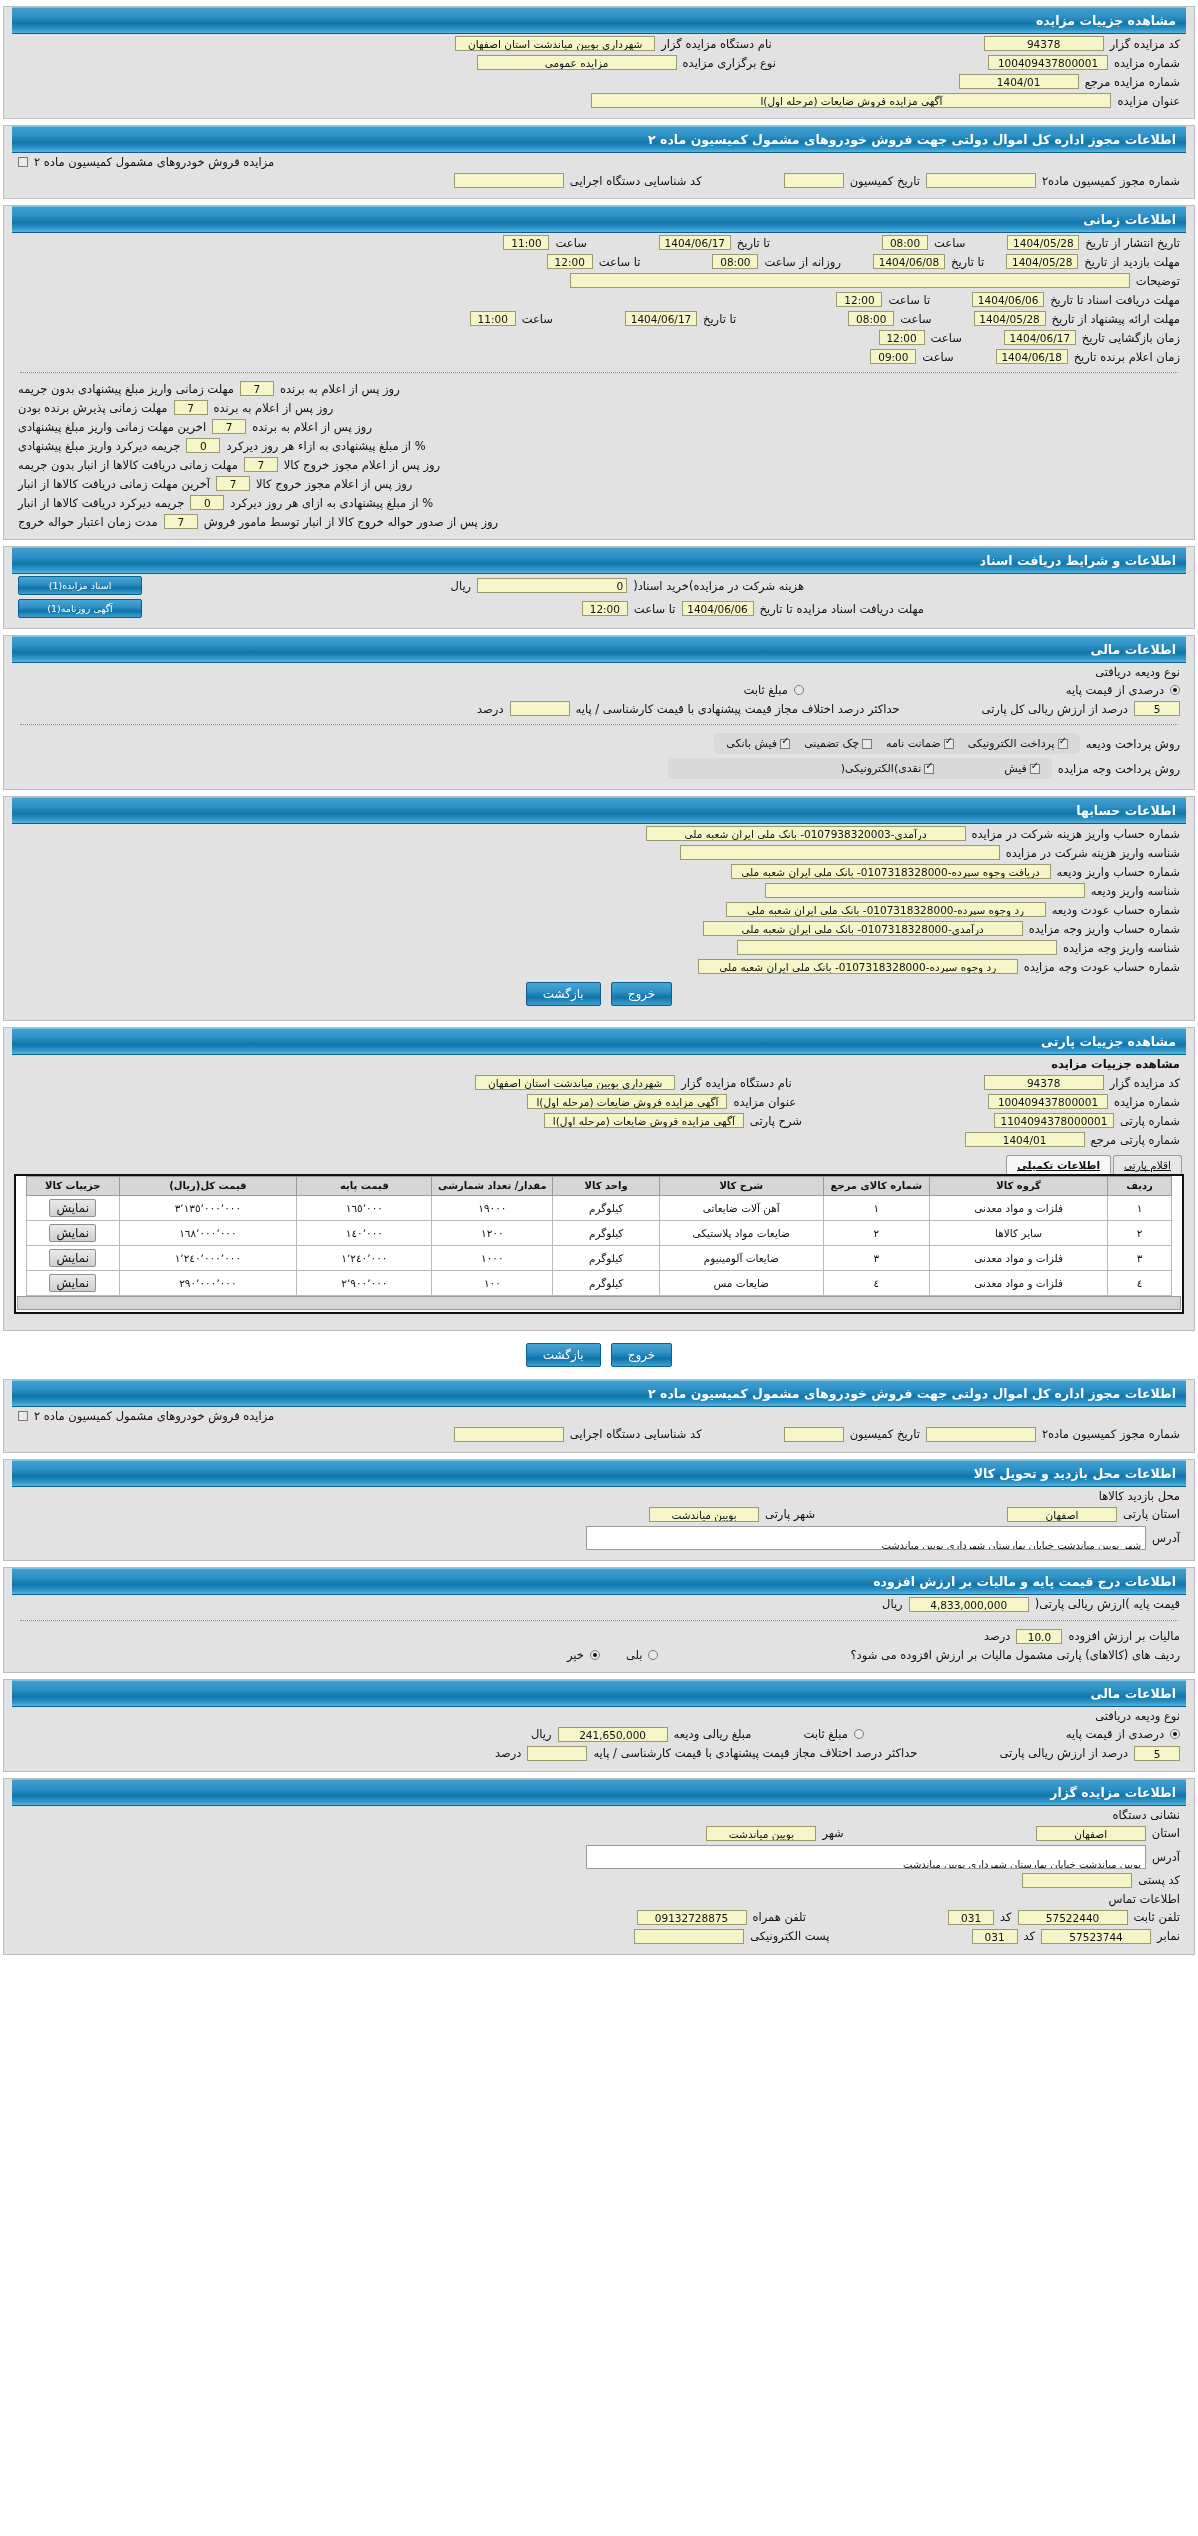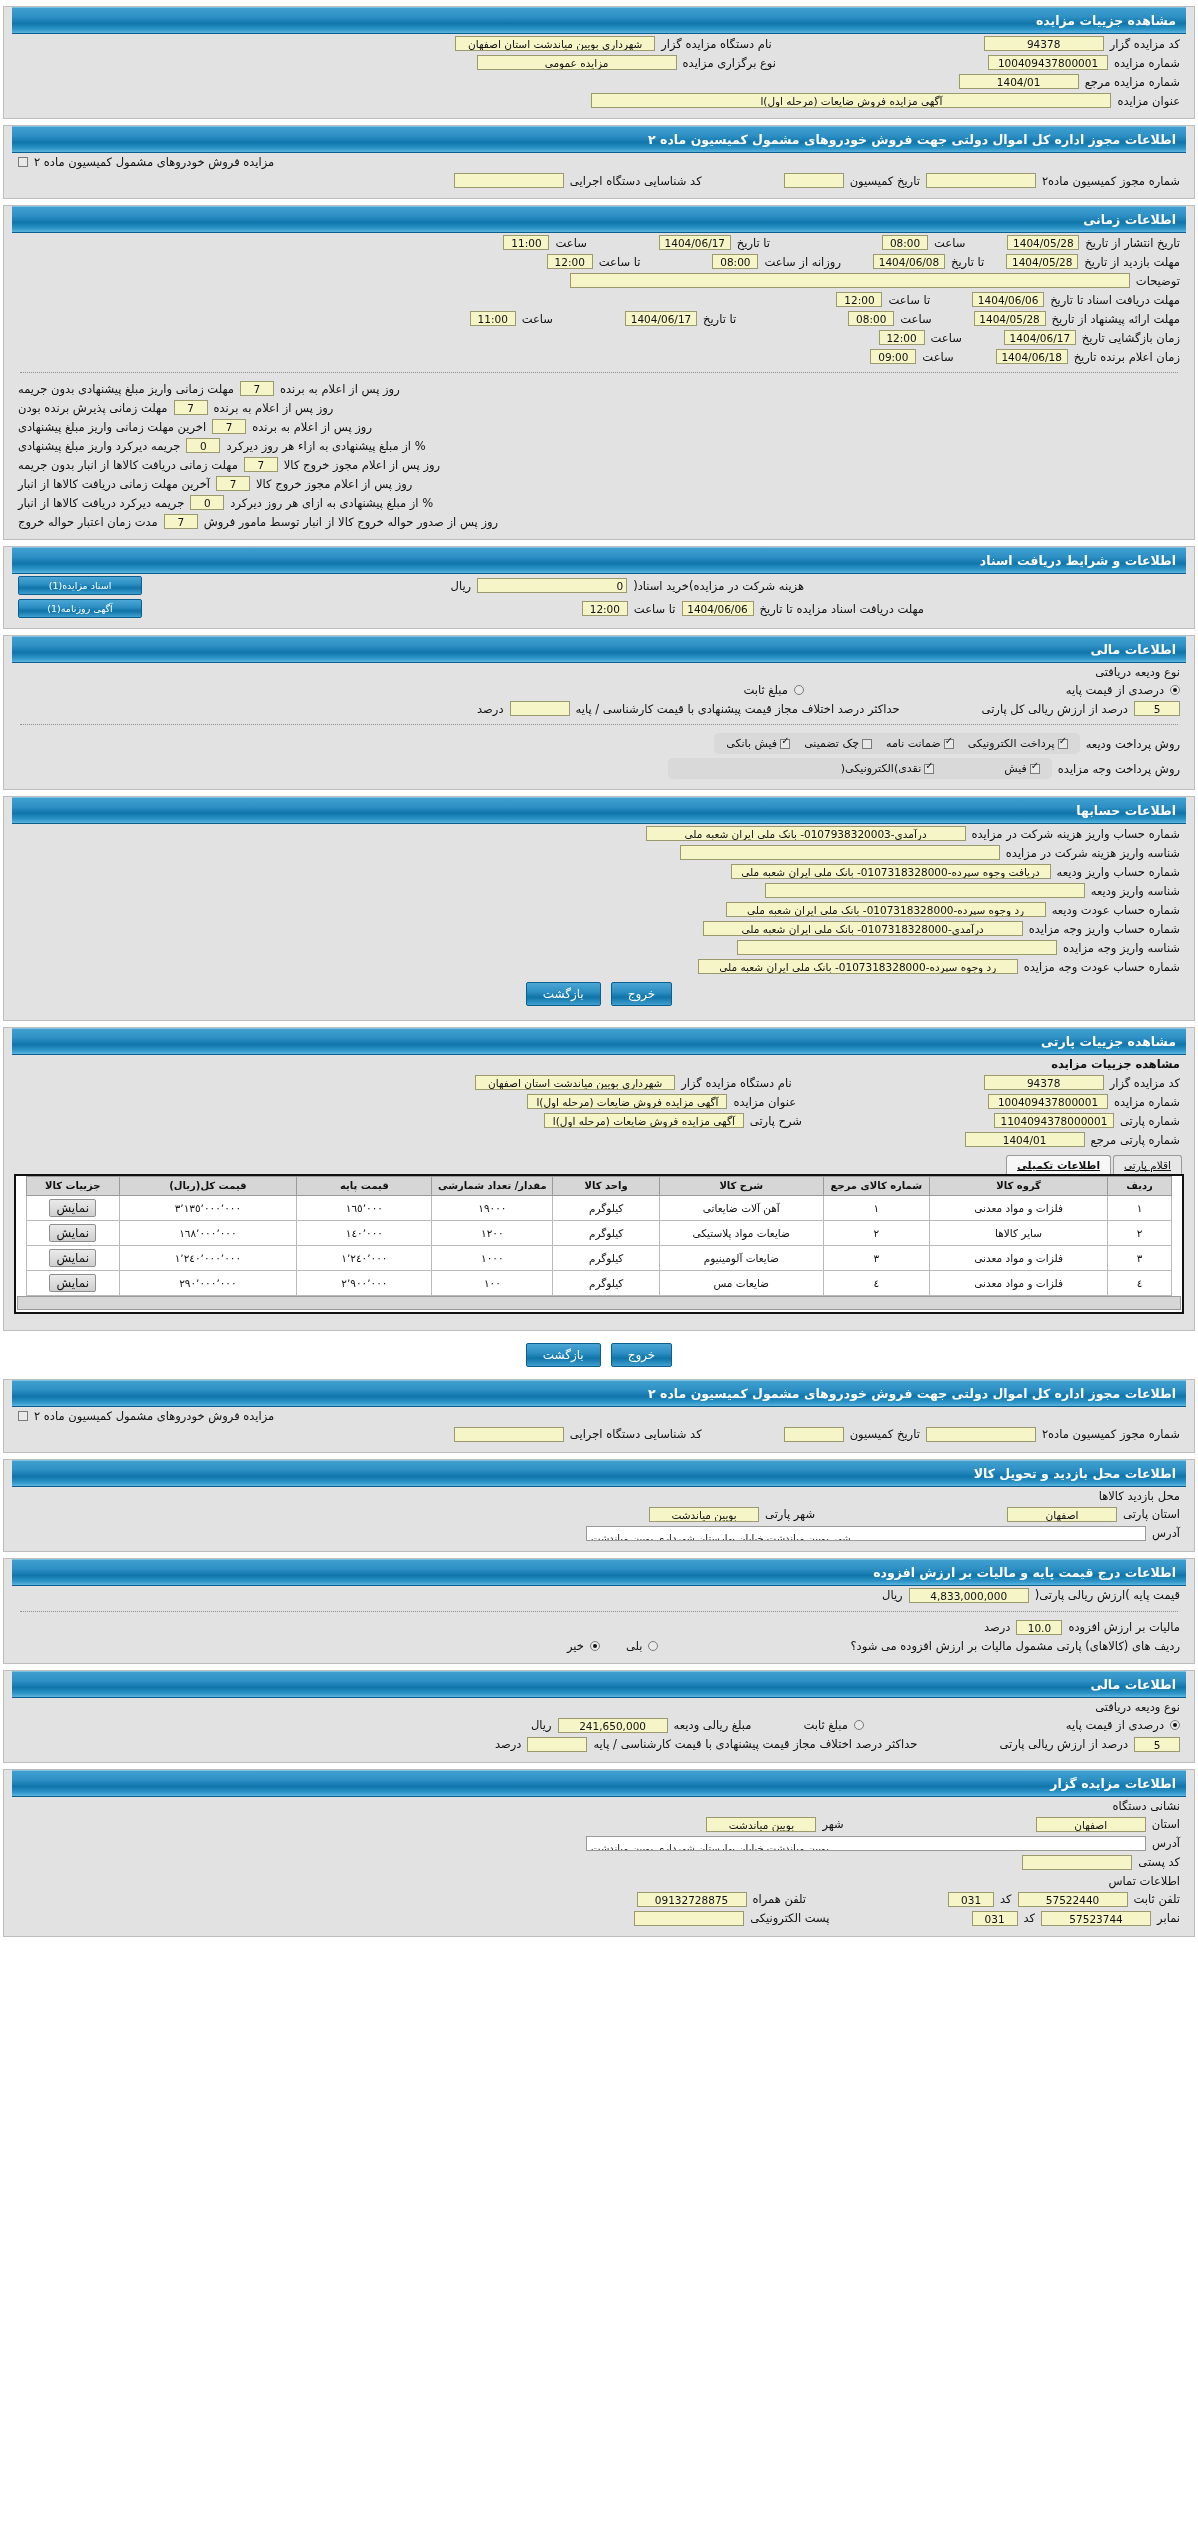--- a/index.html
+++ b/index.html
@@ -191,22 +191,22 @@
     background:#d6d6d6;
     border:1px solid #9a9a9a;
     margin:0 1px;
   }
   .inputline{
     background:#fff;
     border:1px solid #9a9a9a;
     height:15px;
     line-height:15px;
     font-size:10px;
-    padding:4px 4px;
-    text-align:left;
+    padding:11px 4px;
+    text-align:right;
     box-sizing:border-box;
     overflow:hidden;
     white-space:nowrap;
   }
 </style>
 </head>
 <body>
 
 <div class="page">
 

